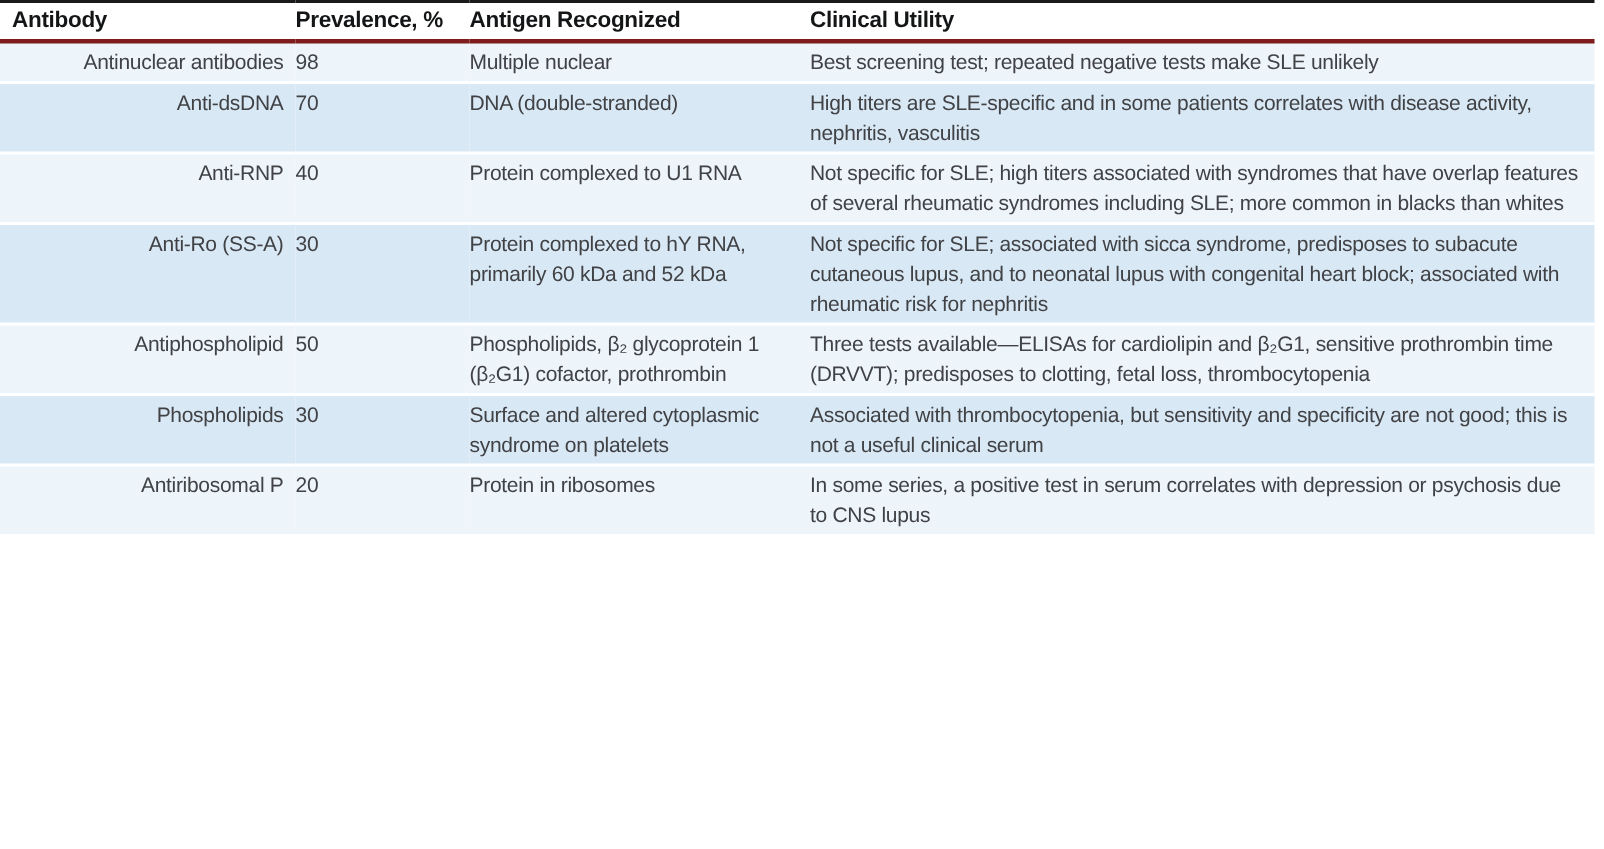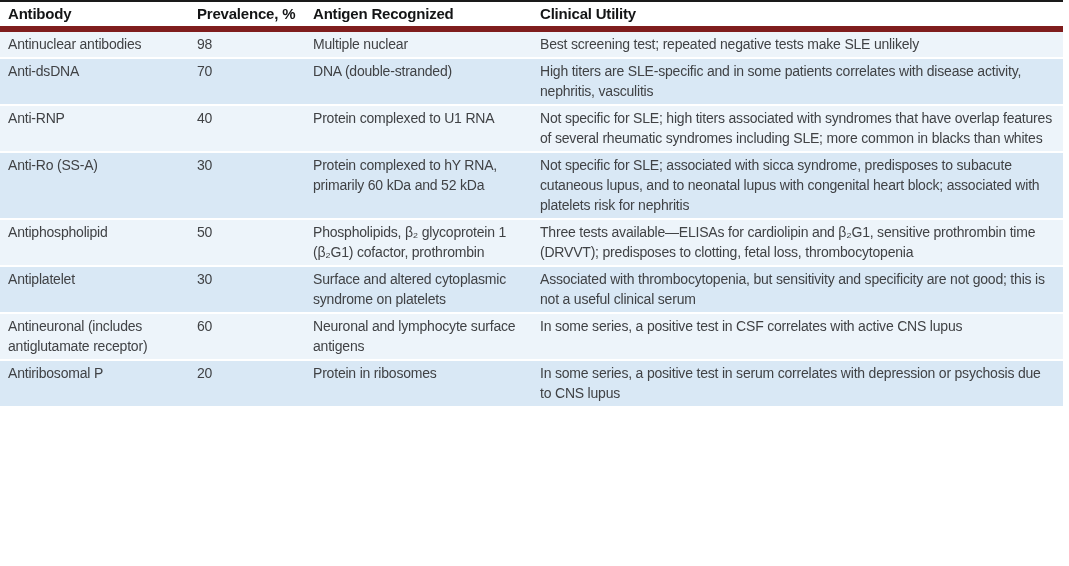--- a/index.html
+++ b/index.html
@@ -17,33 +17,33 @@
     table-layout: fixed;
   }
   thead th {
     text-align: left;
     font-size: 15px;
     font-weight: bold;
     color: #141516;
     background: #ffffff;
     padding: 3px 6px 4px 0;
     border-top: 2px solid #1a1a1a;
-    border-bottom: 6px solid #7f1d1d;
+    border-bottom: 3px solid #7f1d1d;
     letter-spacing: -0.2px;
   }
   thead th:first-child { padding-left: 8px; }
   tbody td {
     vertical-align: top;
     font-size: 14px;
     line-height: 20px;
     letter-spacing: -0.2px;
     padding: 2px 8px 3px 0;
     border-bottom: 2px solid #ffffff;
   }
-  tbody td:first-child { padding-left: 8px; }
+  tbody td:first-child { padding-left: 8px; text-align: right; }
   tbody tr:nth-child(odd) td { background: #edf4fa; }
   tbody tr:nth-child(even) td { background: #d9e8f5; }
 </style>
 </head>
 <body>
 
 <div class="page">
   <table class="antibody-table">
     <colgroup>
       <col style="width:197px">
@@ -75,39 +75,33 @@
       <tr>
         <td>Anti-RNP</td>
         <td>40</td>
         <td>Protein complexed to U1 RNA</td>
         <td>Not specific for SLE; high titers associated with syndromes that have overlap features of several rheumatic syndromes including SLE; more common in blacks than whites</td>
       </tr>
       <tr>
         <td>Anti-Ro (SS-A)</td>
         <td>30</td>
         <td>Protein complexed to hY RNA, primarily 60 kDa and 52 kDa</td>
-        <td>Not specific for SLE; associated with sicca syndrome, predisposes to subacute cutaneous lupus, and to neonatal lupus with congenital heart block; associated with platelets risk for nephritis</td>
+        <td>Not specific for SLE; associated with sicca syndrome, predisposes to subacute cutaneous lupus, and to neonatal lupus with congenital heart block; associated with rheumatic risk for nephritis</td>
       </tr>
       <tr>
         <td>Antiphospholipid</td>
         <td>50</td>
         <td>Phospholipids, β₂ glycoprotein 1 (β₂G1) cofactor, prothrombin</td>
         <td>Three tests available—ELISAs for cardiolipin and β₂G1, sensitive prothrombin time (DRVVT); predisposes to clotting, fetal loss, thrombocytopenia</td>
       </tr>
       <tr>
-        <td>Antiplatelet</td>
+        <td>Phospholipids</td>
         <td>30</td>
         <td>Surface and altered cytoplasmic syndrome on platelets</td>
         <td>Associated with thrombocytopenia, but sensitivity and specificity are not good; this is not a useful clinical serum</td>
-      </tr>
-      <tr>
-        <td>Antineuronal (includes antiglutamate receptor)</td>
-        <td>60</td>
-        <td>Neuronal and lymphocyte surface antigens</td>
-        <td>In some series, a positive test in CSF correlates with active CNS lupus</td>
       </tr>
       <tr>
         <td>Antiribosomal P</td>
         <td>20</td>
         <td>Protein in ribosomes</td>
         <td>In some series, a positive test in serum correlates with depression or psychosis due to CNS lupus</td>
       </tr>
     </tbody>
   </table>
 

